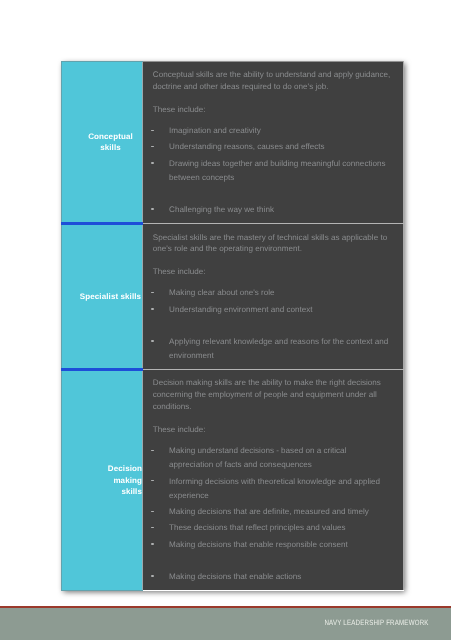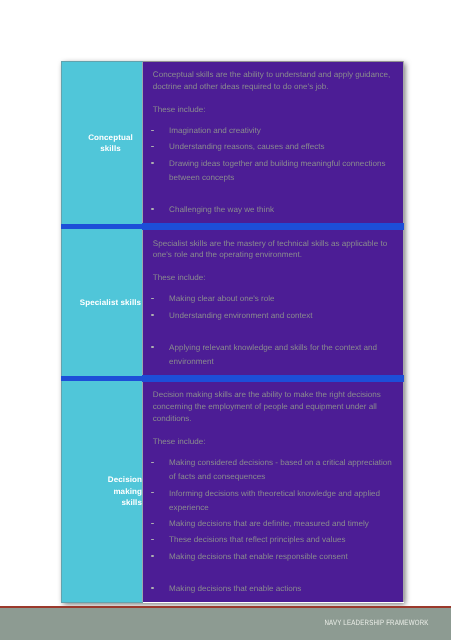--- a/index.html
+++ b/index.html
@@ -45,33 +45,33 @@
     color: #ffffff;
     font-weight: bold;
     font-size: 8.0px;
     text-align: center;
     vertical-align: middle;
     line-height: 11.5px;
     letter-spacing: 0.1px;
     padding-left: 17px;
   }
   td.body-cell {
-    background: #4c1d95;
+    background: #404040;
     padding: 7.3px 10.8px 6.2px 9.8px;
     border-top: 1px solid #919191;
     border-left: 1px solid #9aa8ad;
     border-right: 1px solid #a8a8a8;
     border-bottom: 1px solid #b4b4b4;
   }
   tr:last-child td.body-cell { border-bottom: none; }
   .row-sep td.label-cell {
-    border-top: 5px solid #1d4ed8;
+    border-top: 3px solid #1d4ed8;
   }
   .row-sep td.body-cell {
-    border-top: 7px solid #1d4ed8;
+    border-top: 1px solid #1d4ed8;
   }
   p.para {
     margin: 0 0 10.6px 0;
     color: #8a8c8e;
     font-size: 8.1px;
     line-height: 11.9px;
   }
   ul.bullets {
     margin: -2.2px 0 0 0;
     padding: 0;
@@ -151,34 +151,34 @@
       <tr class="row-sep">
         <td class="label-cell">
           <div>Specialist skills</div>
         </td>
         <td class="body-cell">
           <p class="para">Specialist skills are the mastery of technical skills as applicable to one's role and the operating environment.</p>
           <p class="para">These include:</p>
           <ul class="bullets">
             <li>Making clear about one's role</li>
             <li>Understanding environment and context</li>
-            <li>Applying relevant knowledge and skills for the context and environment</li>
+            <li>Applying relevant knowledge and reasons for the context and environment</li>
           </ul>
         </td>
       </tr>
       <tr class="row-sep">
         <td class="label-cell">
           <div>Decision making</div>
           <div>skills</div>
         </td>
         <td class="body-cell">
           <p class="para">Decision making skills are the ability to make the right decisions concerning the employment of people and equipment under all conditions.</p>
           <p class="para">These include:</p>
           <ul class="bullets">
-            <li>Making considered decisions - based on a critical appreciation of facts and consequences</li>
+            <li>Making understand decisions - based on a critical appreciation of facts and consequences</li>
             <li>Informing decisions with theoretical knowledge and applied experience</li>
             <li>Making decisions that are definite, measured and timely</li>
             <li>These decisions that reflect principles and values</li>
             <li>Making decisions that enable responsible consent</li>
             <li>Making decisions that enable actions</li>
           </ul>
         </td>
       </tr>
     </tbody>
   </table>

